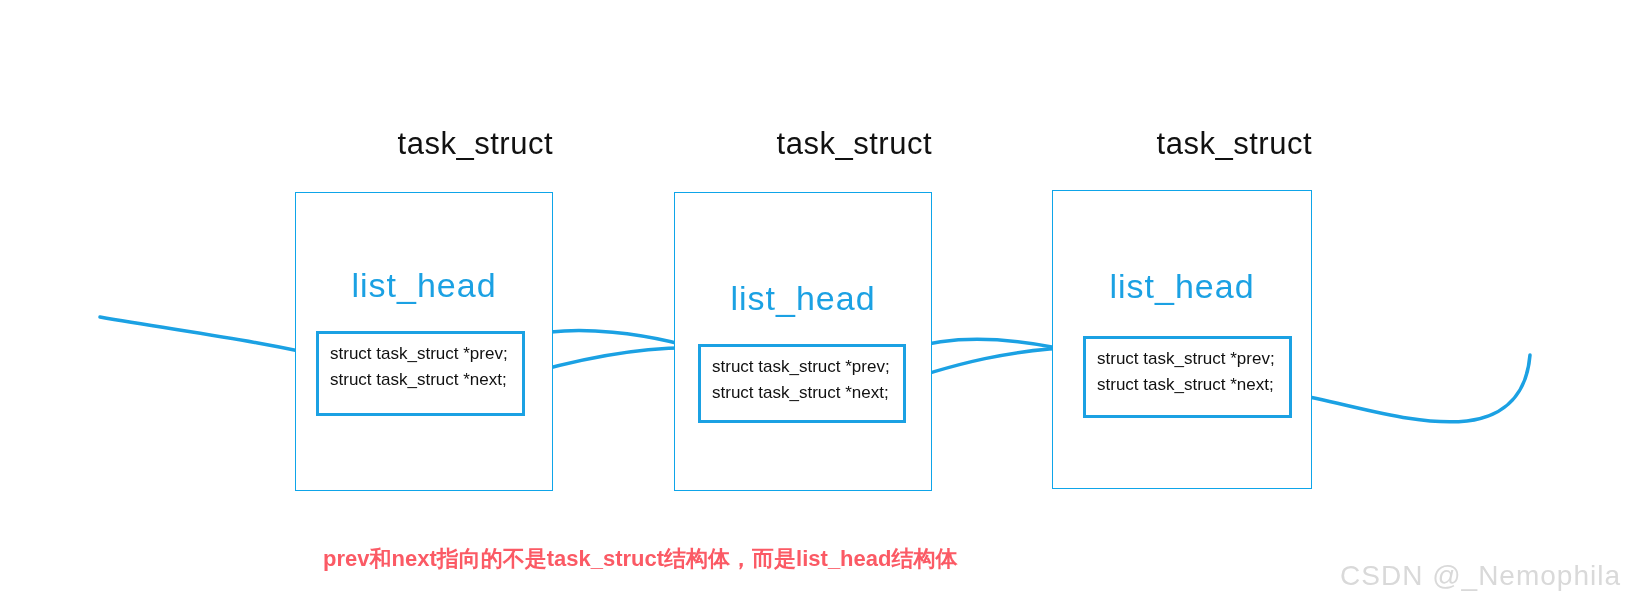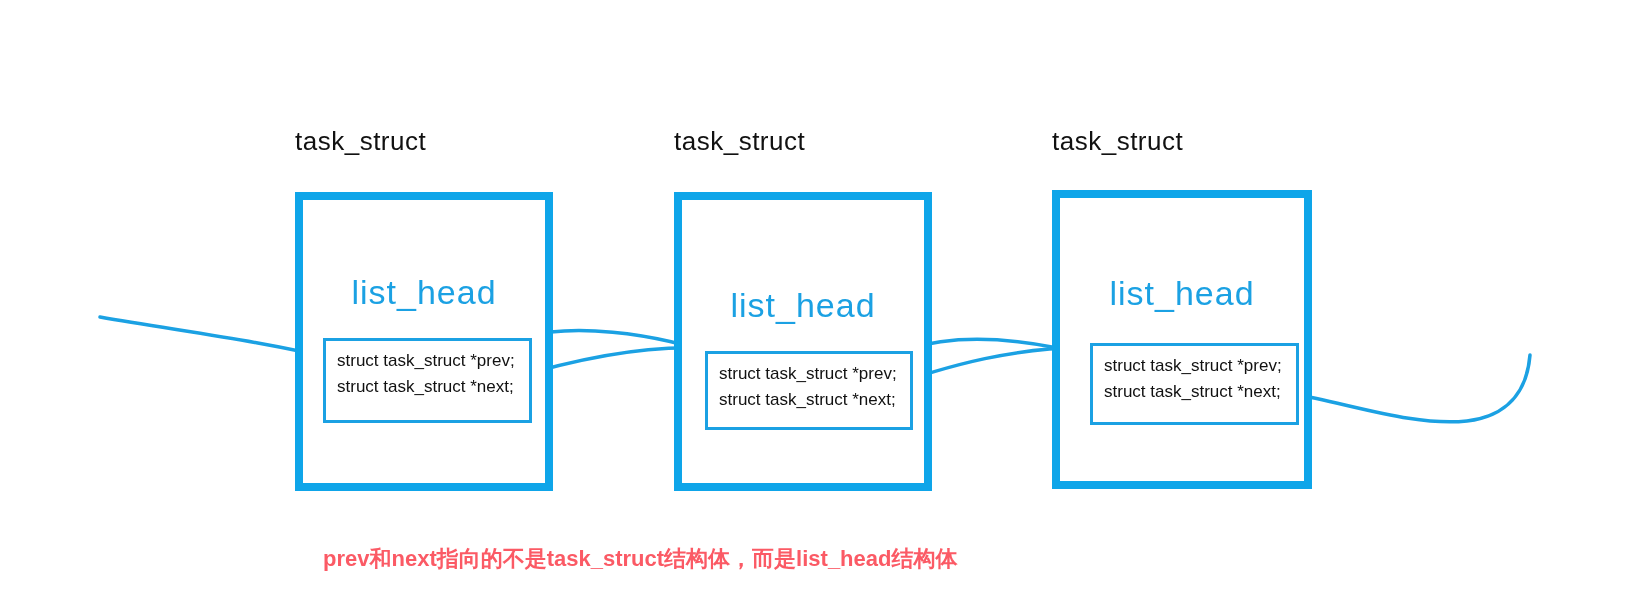--- a/index.html
+++ b/index.html
@@ -2,25 +2,25 @@
 <html style="--accent: #1BA1E3; --red: #FB5A65; --wm: #D9D9D9;"><head>
 <meta charset="utf-8">
 <style>
   html,body{margin:0;padding:0;background:#ffffff;}
   body{font-family:"Liberation Sans","DejaVu Sans",sans-serif;}
   #canvas{
     position:relative;width:1627px;height:612px;background:#ffffff;overflow:hidden;
   }
   .node-title{
     position:absolute;top:126px;height:44px;
-    font-size:26px;color:#111;text-align:left;letter-spacing:0.5px;
+    font-size:31px;color:#111;text-align:right;letter-spacing:0.5px;
     white-space:nowrap;
   }
   .outer-box{
-    position:absolute;border:8px solid #0ea5e9;background:#fff;box-sizing:border-box;
+    position:absolute;border:1px solid #0ea5e9;background:#fff;box-sizing:border-box;
   }
   .list-head-label{
     position:absolute;width:100%;text-align:center;
     font-size:34px;color:var(--accent,#1BA1E3);letter-spacing:1px;
     white-space:nowrap;
   }
   .inner-box{
     position:absolute;border:3px solid var(--accent,#1BA1E3);background:transparent;
     box-sizing:border-box;padding:7px 0 0 11px;
   }
@@ -74,14 +74,15 @@
   <div class="outer-box" style="left:1052px;top:190px;width:260px;height:299px;">
     <div class="list-head-label" style="top:76px;">list_head</div>
     <div class="inner-box" style="left:30px;top:145px;width:209px;height:82px;">
       <div class="code-line">struct task_struct *prev;</div>
       <div class="code-line">struct task_struct *next;</div>
     </div>
   </div>
 
   <div class="annotation">prev和next指向的不是task_struct结构体，而是list_head结构体</div>
 
+  <div class="watermark">CSDN @_Nemophila</div>
 
 </div>
 
 </body></html>

